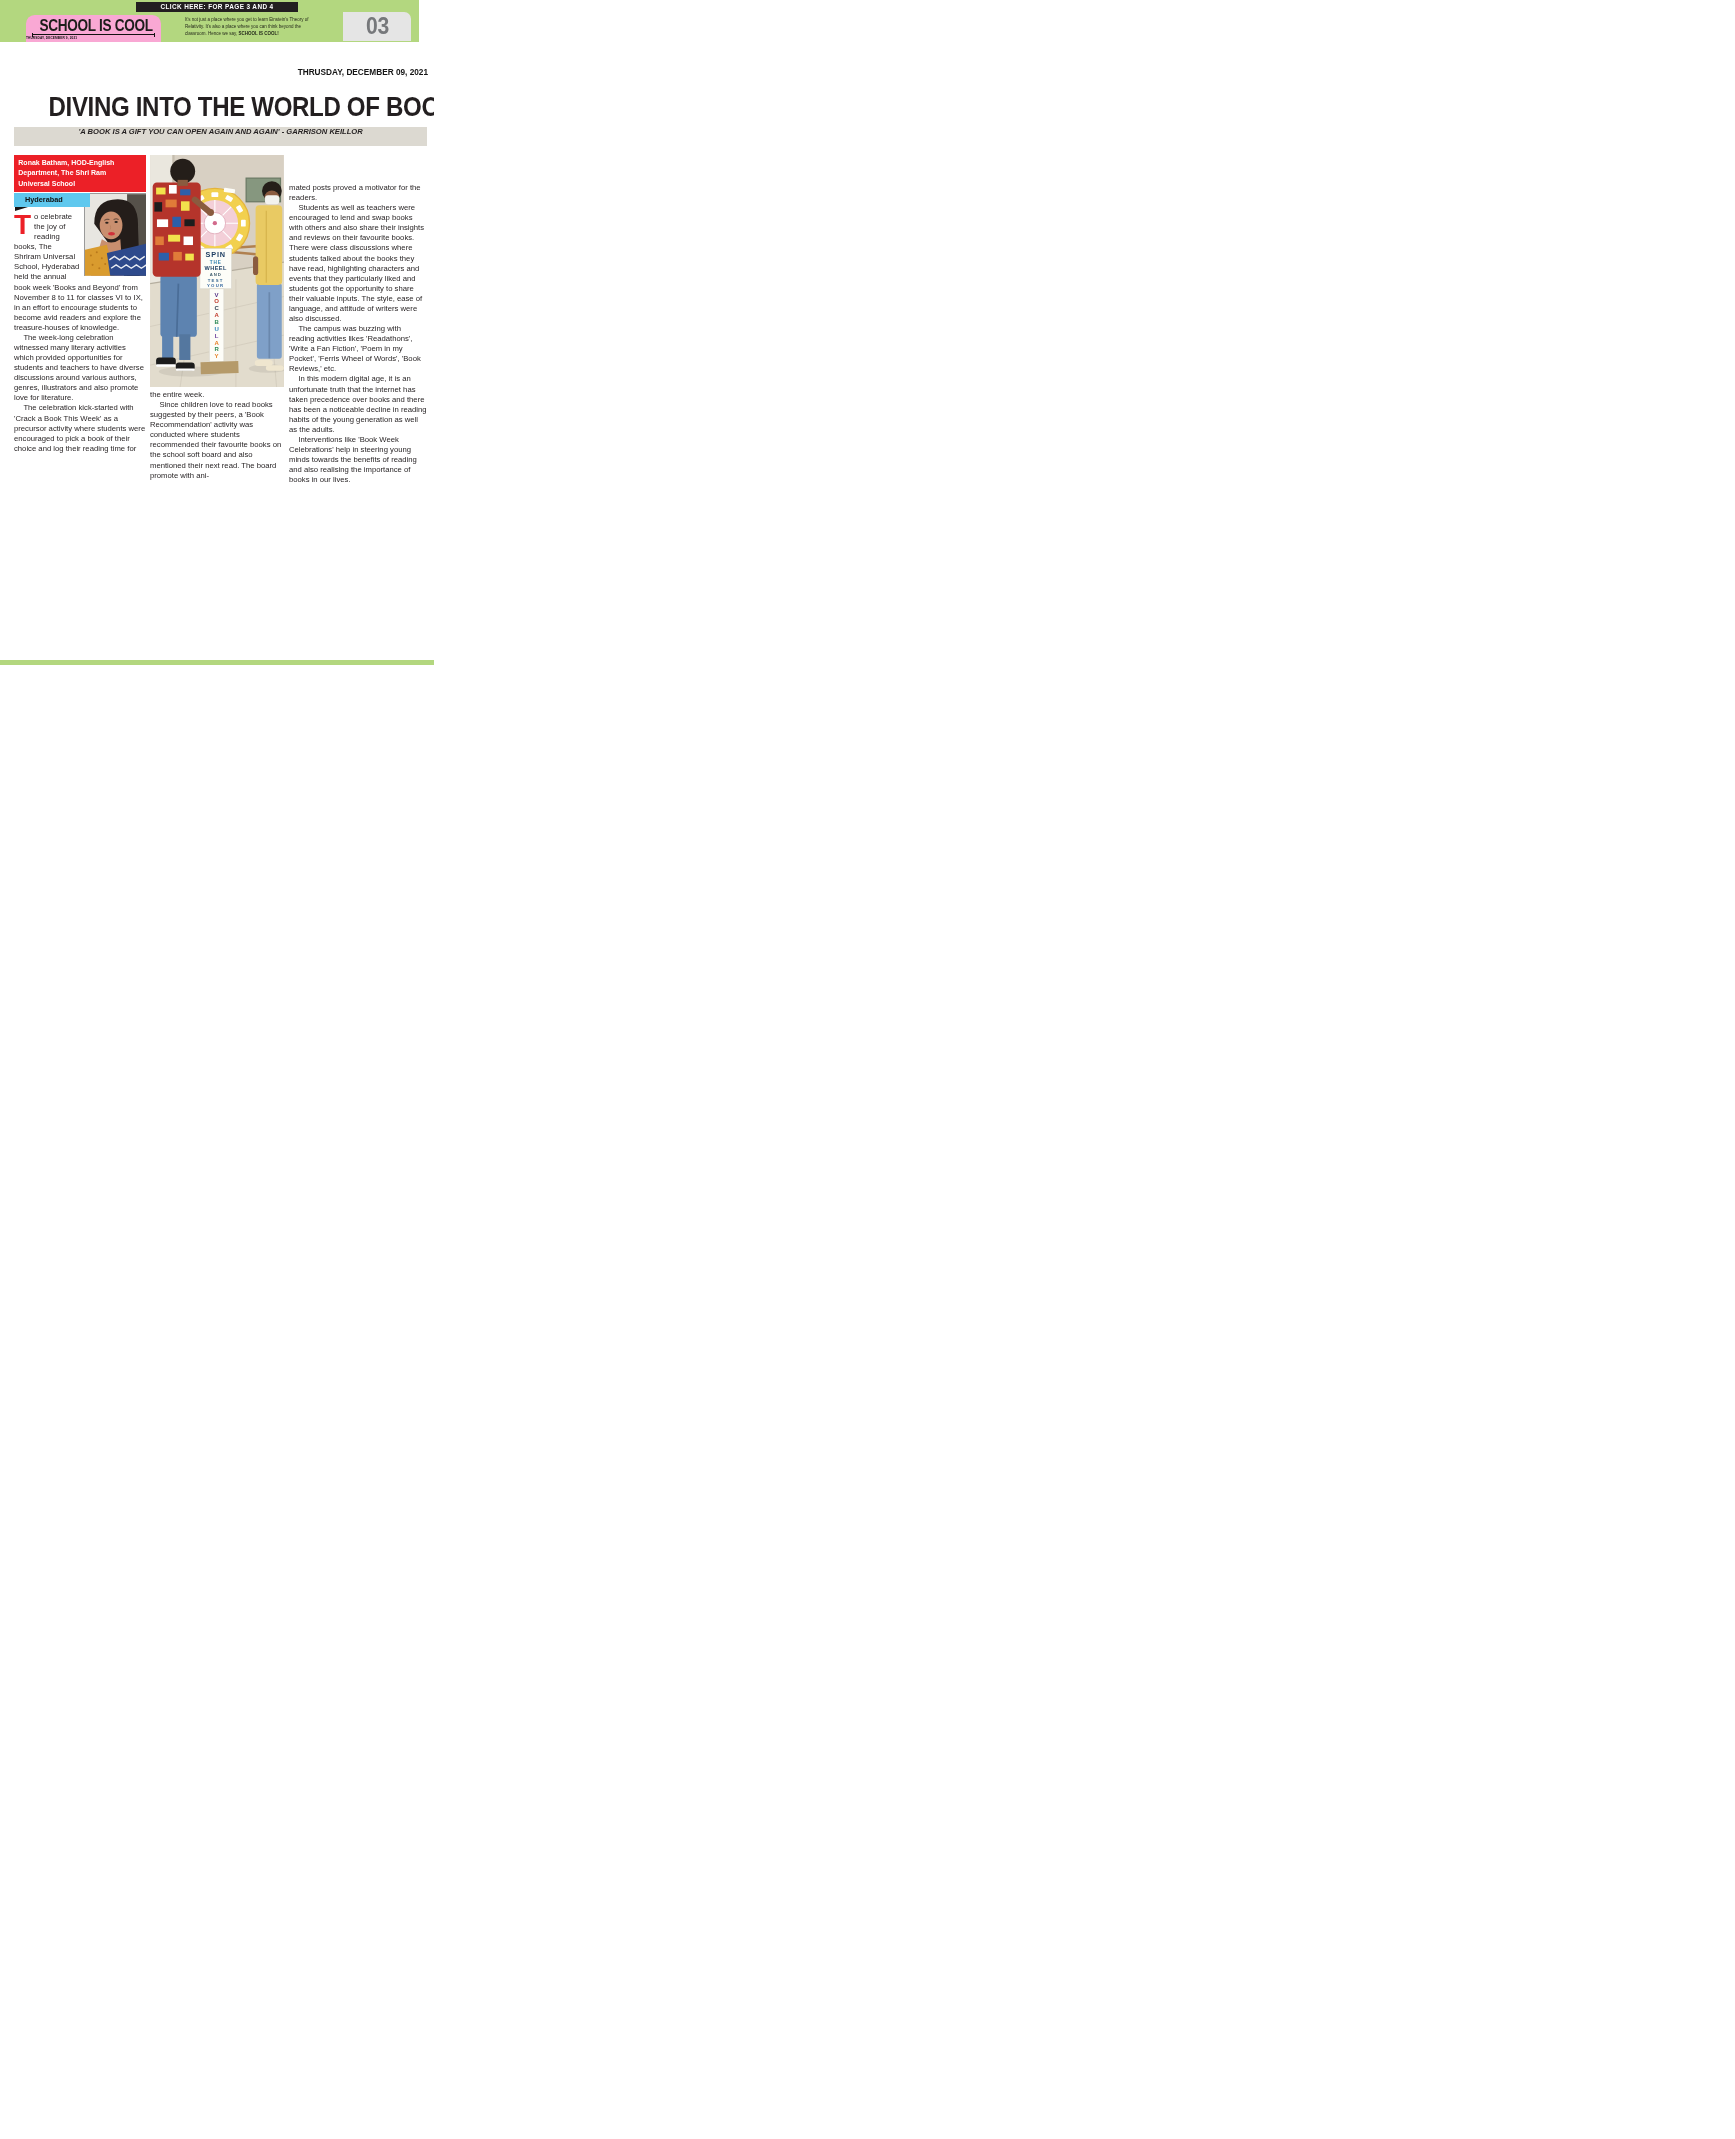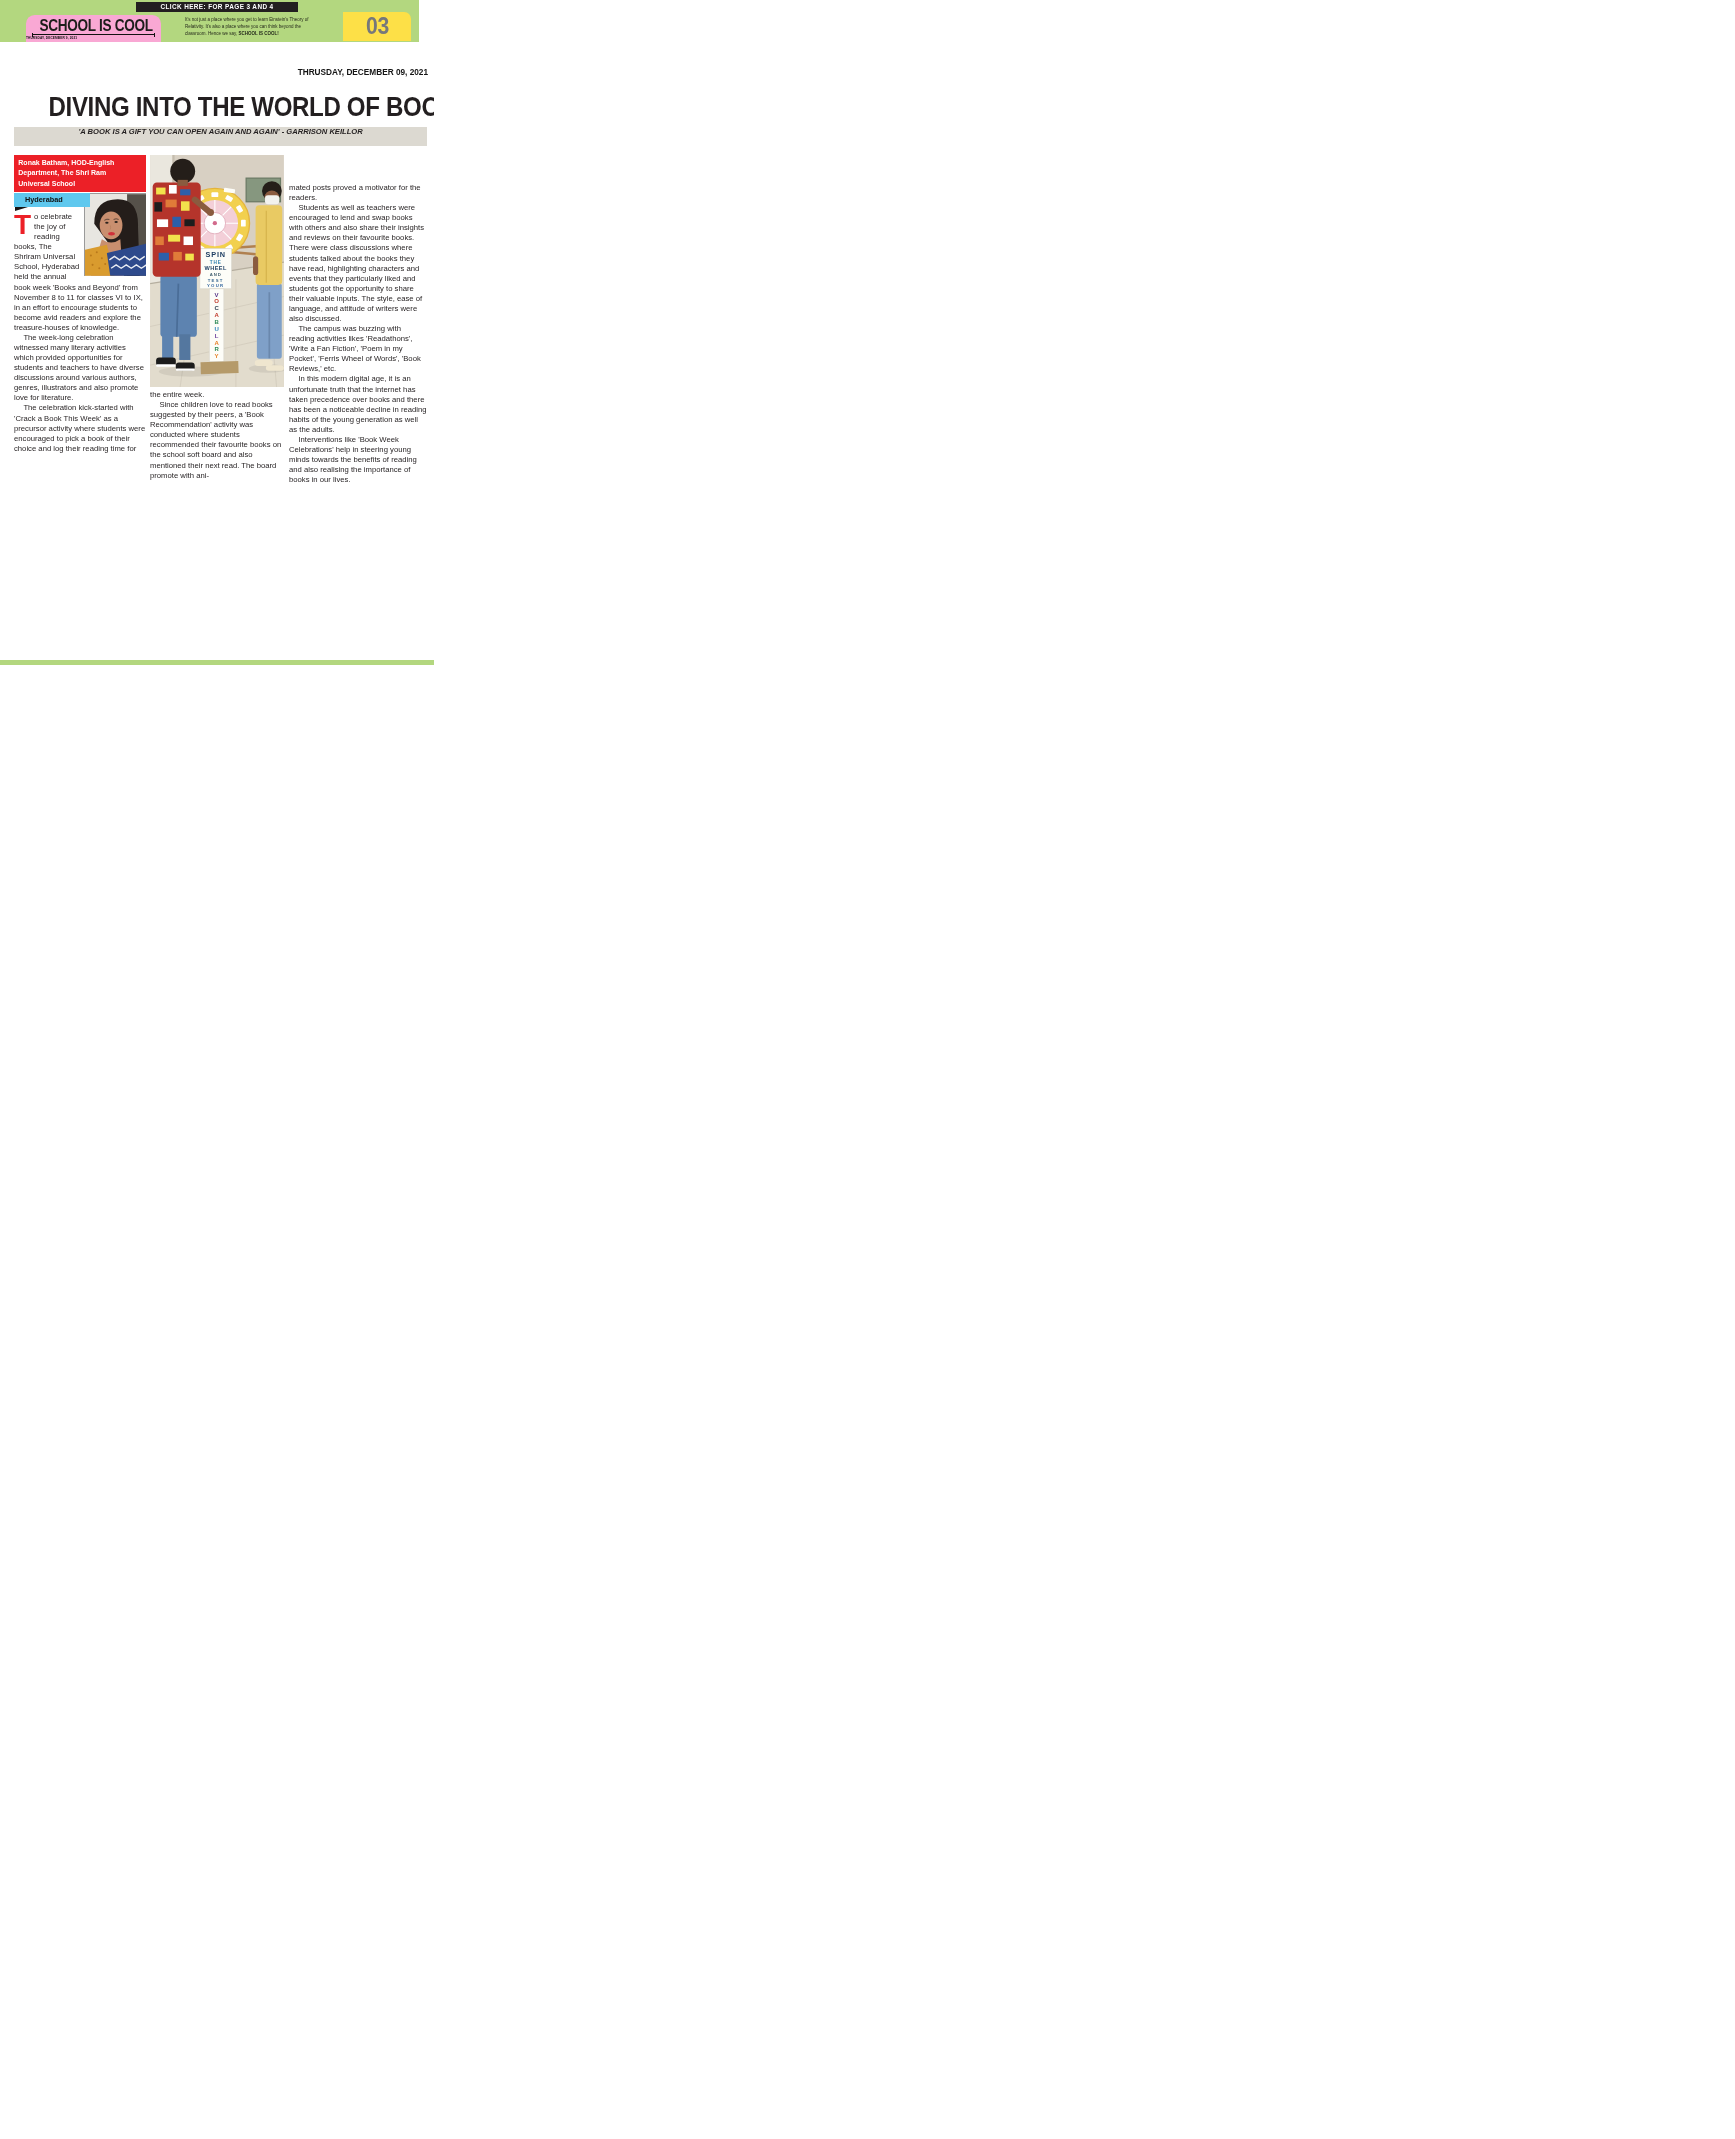--- a/index.html
+++ b/index.html
@@ -15,21 +15,21 @@
     border-radius: 8.6px 8.6px 0 0; }
   .masthead-title { font-size: 17px; font-weight: 900; color: #1d1d1b; letter-spacing: -0.4px;
     transform: scaleX(0.8); transform-origin: center; margin-top: 0.4px; white-space: nowrap; }
   .masthead-rule { position: absolute; left: 6.4px; right: 6.4px; top: 18.4px; border-top: 0.9px solid #111; }
   .masthead-rule::before, .masthead-rule::after { content: ""; position: absolute; top: -2.1px; width: 0.9px; height: 4.3px; background: #111; }
   .masthead-rule::before { left: 0; } .masthead-rule::after { right: 0; }
   .masthead-date { position: absolute; left: 0; right: 0; top: 20.5px; font-size: 3.2px; font-weight: 700; color: #111; letter-spacing: 0.1px; }
   .tagline { position: absolute; left: 185px; top: 17px; width: 128px; font-size: 4.5px; line-height: 1.5;
     color: #262b1c; font-weight: 500; }
   .tagline b { font-weight: 800; }
-  .page03 { position: absolute; left: 343px; top: 11.6px; width: 68px; height: 29px; background: #fde047;
+  .page03 { position: absolute; left: 343px; top: 11.6px; width: 68px; height: 29px; background: #e5e5e5;
     border-radius: 0 6.8px 0 0; display: flex; align-items: center; justify-content: center; }
   .page03 span { font-size: 23px; font-weight: 800; color: #76787b; transform: scaleX(0.92); letter-spacing: -0.4px; }
 
   .dateline { position: absolute; right: 6px; top: 66px; width: 180px; text-align: right;
     font-size: 9.4px; font-weight: 700; color: #151515; transform: scaleX(0.88); transform-origin: right center; white-space: nowrap; }
 
   .headline { position: absolute; left: 14px; top: 92px; width: 405px; text-align: center; font-weight: 700;
     font-size: 28px; line-height: 1.05; color: #231f20; white-space: nowrap; }
   .headline span { display: inline-block; transform: scaleX(0.86); transform-origin: center; letter-spacing: -0.4px; }
 

